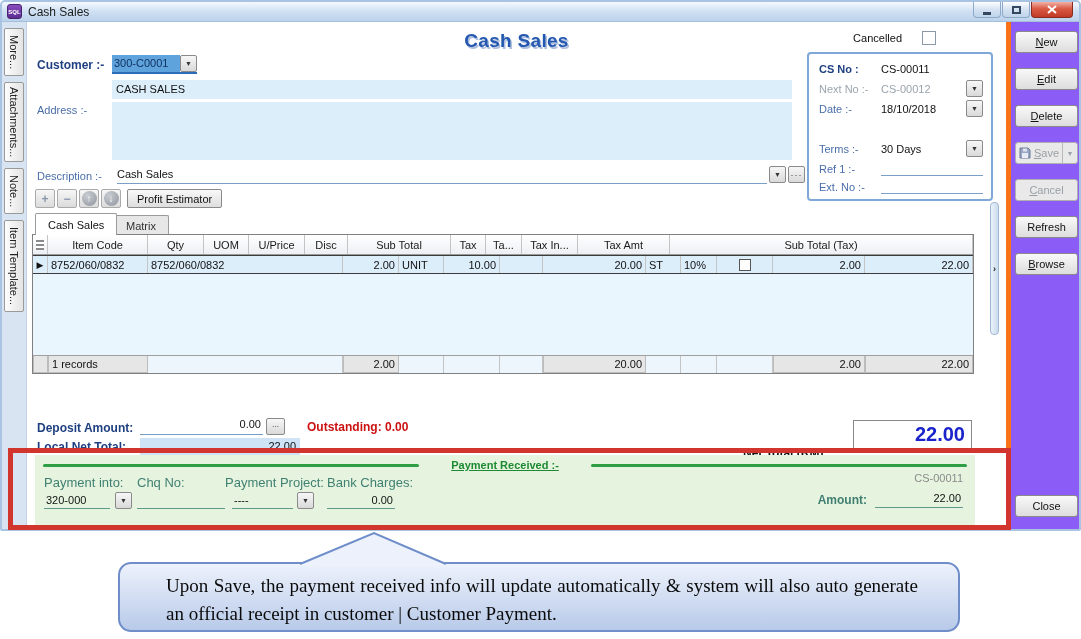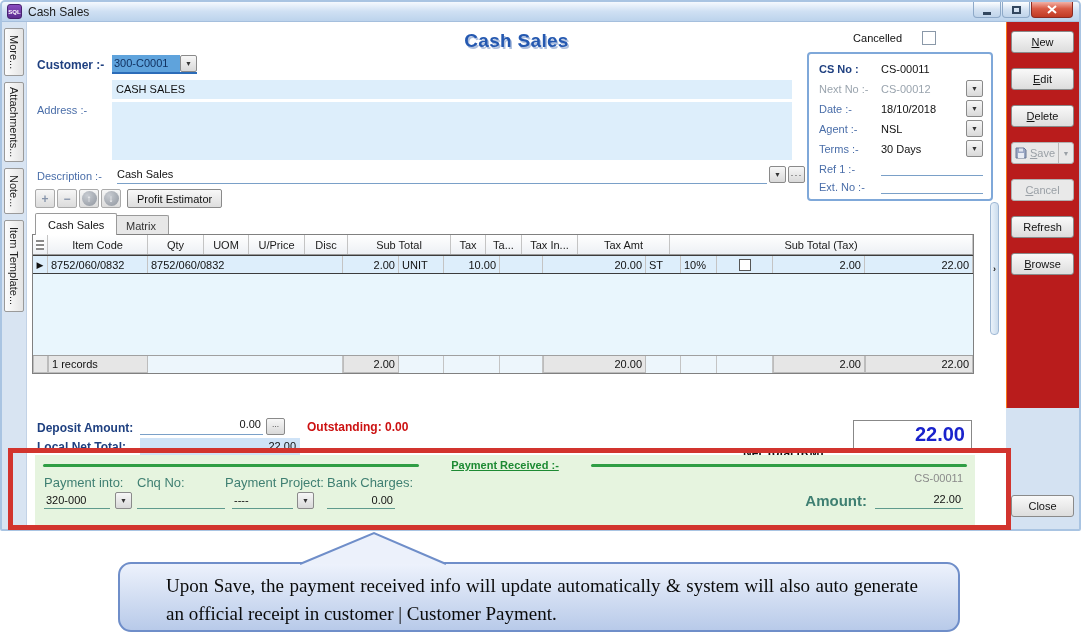--- a/index.html
+++ b/index.html
@@ -117,25 +117,25 @@
   .pay-hdr-lbl { padding:0 4px; color:#1d8a33; font-weight:bold; font-size:11px; text-decoration:underline; }
   .pay-lbl { position:absolute; top:20px; color:#3f7f72; font-size:13px; }
   .pay-ul { border-bottom:1px solid #5f9a8d; height:17px; position:absolute; top:37px; font-size:11px; }
   .pi-lbl{left:9px;} .cq-lbl{left:102px;} .pp-lbl{left:190px;} .bc-lbl{left:292px;}
   .pi-val{left:9px; width:66px; padding:2px 2px;} .pi-dd{position:absolute; left:80px; top:37px;}
   .cq-val{left:102px; width:88px;}
   .pp-val{left:197px; width:61px; padding:2px 2px;} .pp-dd{position:absolute; left:262px; top:37px;}
   .bc-val{left:292px; width:68px; text-align:right; padding:2px 2px;}
   .pay-docno { position:absolute; right:12px; top:17px; color:#8a8a8a; font-size:11px; }
   .amt-wrap { position:absolute; right:12px; top:37px; display:flex; align-items:center; gap:8px; }
-  .amt-lbl { color:#3f7f72; font-weight:bold; font-size:15px; }
+  .amt-lbl { color:#3f7f72; font-weight:bold; font-size:12px; }
   .amt-val { width:88px; border-bottom:1px solid #5f9a8d; height:16px; text-align:right; font-size:11px; padding-right:2px; }
 
   
-  .btnpanel { position:absolute; right:0; top:20px; width:73px; height:386px; background:#b91c1c; border-left:1px solid #f97316; }
+  .btnpanel { position:absolute; right:0; top:20px; width:73px; height:507px; background:#8b5cf6; border-left:5px solid #f97316; }
   .abtn { position:absolute; left:4px; width:63px; height:22px; background:linear-gradient(#f9f9f9,#dddddd);
           border:1px solid #8a8a8a; border-radius:3px; display:flex; align-items:center; justify-content:center; font-size:11px; color:#111; }
   .abtn .ak { display:block; text-align:center; width:100%; }
   .ak::first-letter { text-decoration:underline; }
   .abtn-disabled { color:#9aa0a6; background:#e9e9e9; border-color:#b0b0b0; }
   .abtn-disabled .ak::first-letter { text-decoration:underline; }
   .save-split { display:flex; align-items:center; width:100%; height:100%; }
   .save-main { flex:1; display:flex; align-items:center; justify-content:center; gap:3px; border-right:1px solid #b9b9b9; height:100%; }
   .save-dd { width:14px; display:flex; align-items:center; justify-content:center; font-size:7px; color:#9aa0a6; }
 
@@ -212,27 +212,20 @@
         <div class="ib-row" style="top:26px;">
           <span class="ib-lbl gray">Next No :-</span>
           <span class="ib-val gray">CS-00012</span>
           <span class="dd-btn ib-dd">
               <span>▼</span>
             </span>
         </div>
         <div class="ib-row" style="top:46px;">
           <span class="ib-lbl">Date :-</span>
           <span class="ib-val">18/10/2018</span>
-          <span class="dd-btn ib-dd">
-              <span>▼</span>
-            </span>
-        </div>
-        <div class="ib-row" style="top:66px;">
-          <span class="ib-lbl">Agent :-</span>
-          <span class="ib-val">NSL</span>
           <span class="dd-btn ib-dd">
               <span>▼</span>
             </span>
         </div>
         <div class="ib-row" style="top:86px;">
           <span class="ib-lbl">Terms :-</span>
           <span class="ib-val">30 Days</span>
           <span class="dd-btn ib-dd">
               <span>▼</span>
             </span>

